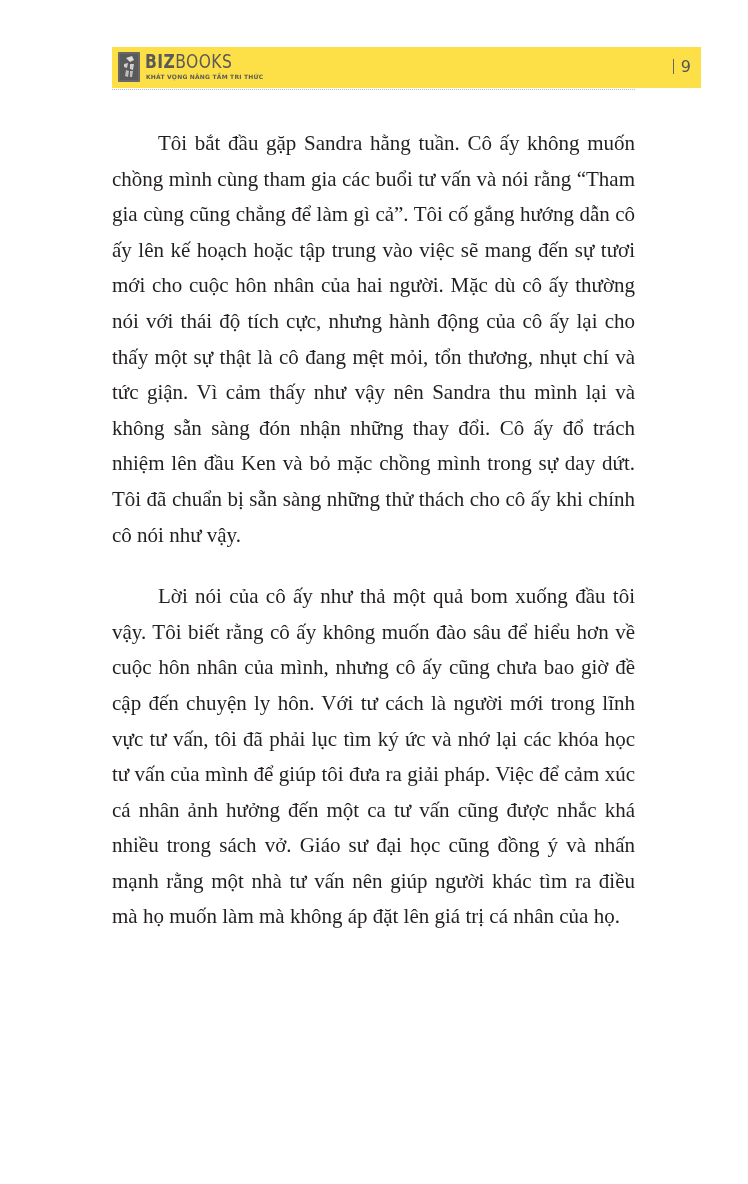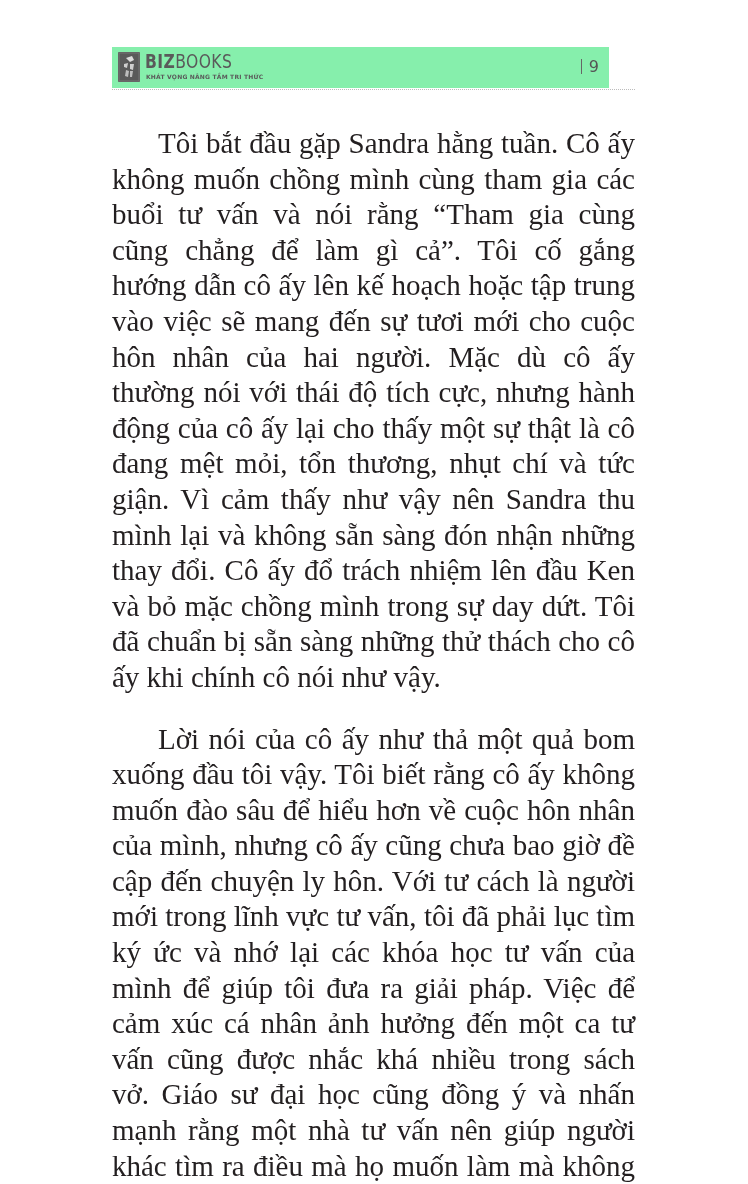--- a/index.html
+++ b/index.html
@@ -12,23 +12,23 @@
       height: 1184px;
       position: relative;
       overflow: hidden;
       font-family: "Liberation Serif", "DejaVu Serif", serif;
       color: #231f20;
     }
     .header-band {
       position: absolute;
       left: 112px;
       top: 47px;
-      width: 497px;
+      width: 589px;
       height: 41px;
-      background: #86efac;
+      background: #fde047;
     }
     .header-rule {
       position: absolute;
       left: 112px;
       top: 89px;
       width: 523px;
       height: 0;
       border-top: 1px dotted #bcbcbc;
     }
     .logo-icon {
@@ -86,21 +86,21 @@
       margin-right: 7px;
     }
     .body-text {
       position: absolute;
       left: 112px;
       top: 126px;
       width: 523px;
     }
     .para {
       margin: 0;
-      font-size: 29px;
+      font-size: 21px;
       line-height: 35.6px;
       text-align: justify;
       text-indent: 46px;
       hyphens: none;
     }
     .para + .para {
       margin-top: 26px;
     }
   </style>
 </head>

